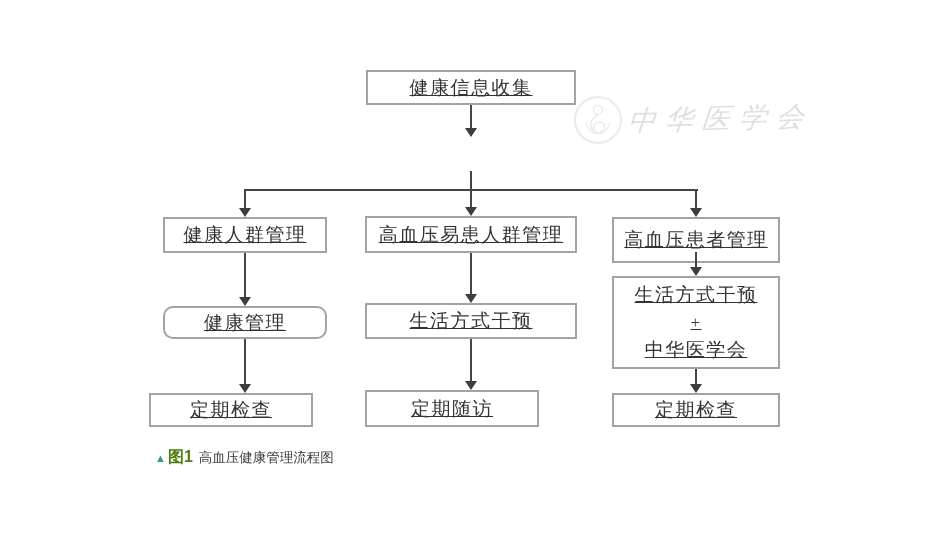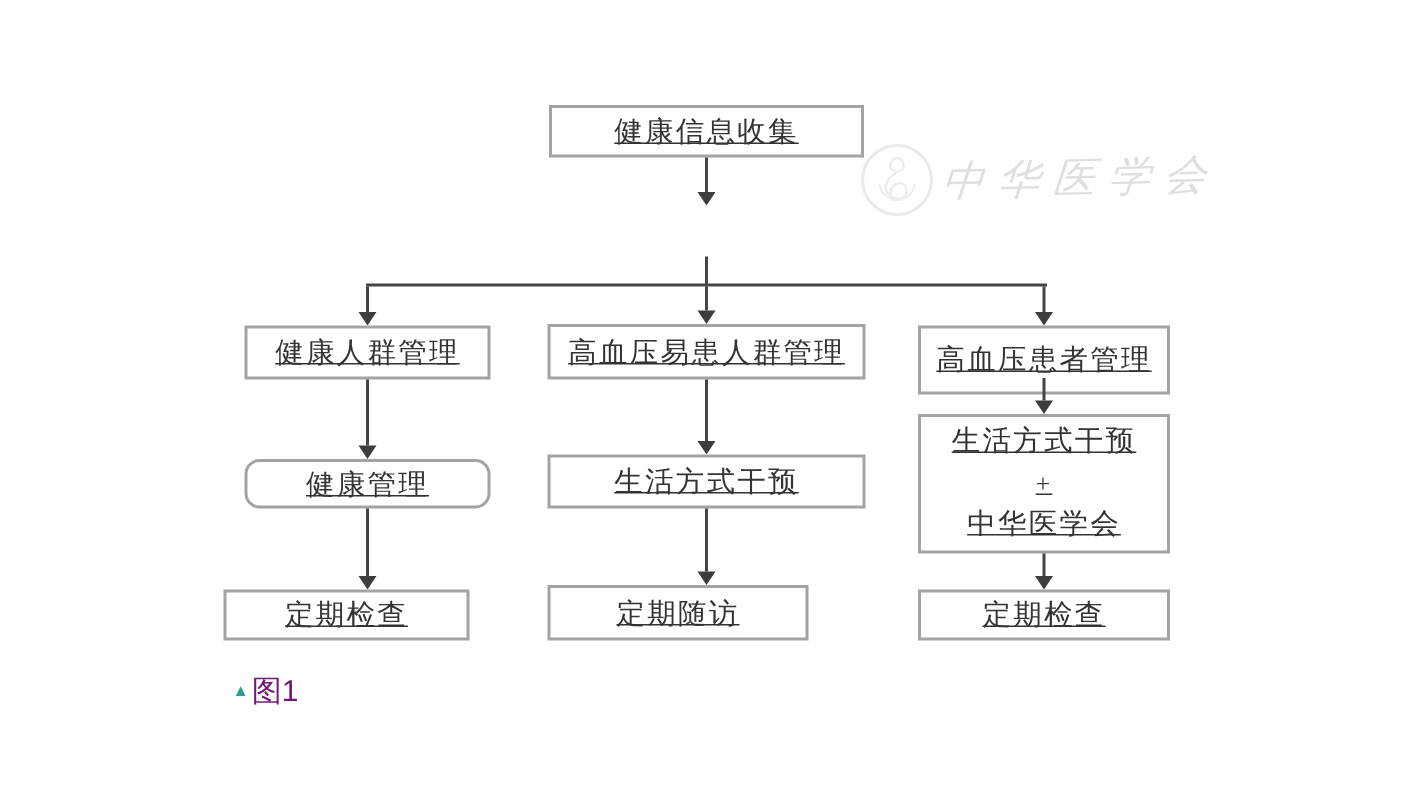--- a/index.html
+++ b/index.html
@@ -125,23 +125,23 @@
     color: #3a3a3a;
     white-space: nowrap;
   }
   .caption .marker {
     color: #2e9c8e;
     font-size: 11px;
     margin-right: 2px;
     align-self: center;
   }
   .caption .fig-label {
-    font-weight: normal;
-    color: #701a75;
-    font-size: 20px;
+    font-weight: bold;
+    color: #4d7c0f;
+    font-size: 16px;
     margin-right: 6px;
   }
 </style>
 </head>
 <body>
 
 <div id="stage">
 
   <svg class="wm-seal" width="52" height="54" viewBox="0 0 52 54">
     <circle cx="26" cy="27" r="23" fill="none" stroke="#e3e3e3" stroke-width="2"></circle>
@@ -212,15 +212,16 @@
       <div class="head"></div>
   </div>
 
   <div class="node" id="n-bot-l">定期检查</div>
   <div class="node" id="n-bot-m">定期随访</div>
   <div class="node" id="n-bot-r">定期检查</div>
 
   <div class="caption">
     <span class="marker">▲</span>
     <span class="fig-label">图1</span>
+    <span>高血压健康管理流程图</span>
   </div>
 
 </div>
 
 </body></html>

